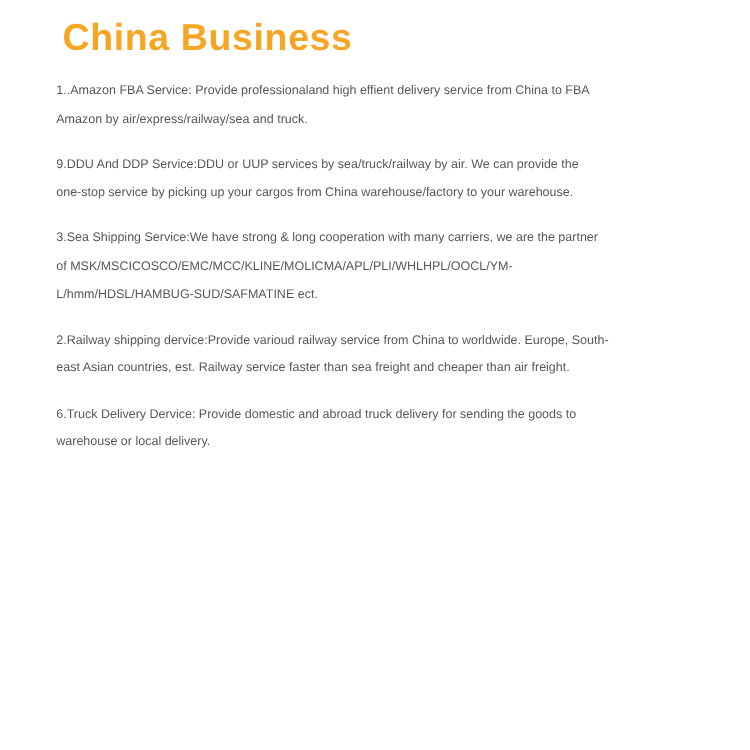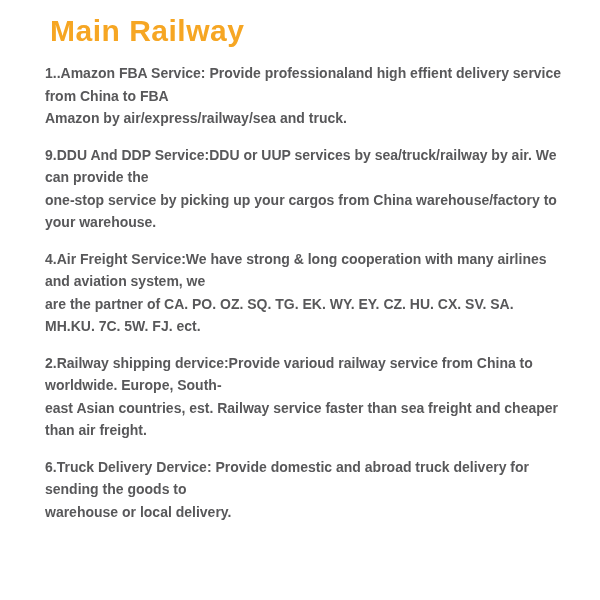--- a/index.html
+++ b/index.html
@@ -22,38 +22,39 @@
   }
   .page-title {
     color: var(--title-color, #F6A623);
     font-size: 30px;
     font-weight: bold;
     letter-spacing: 0.5px;
     margin: 2px 0 14px 5px;
   }
   .services-list p.service-item {
     color: var(--text-color, #58585A);
-    font-size: 14px;
+    font-size: 10px;
     line-height: 22.5px;
     white-space: pre-line;
     margin: 0 0 14px 0;
-    font-weight: 700;
+    font-weight: 400;
   }
 </style>
 </head>
 <body>
 
 <main class="page">
-  <h1 class="page-title">Main Railway</h1>
+  <h1 class="page-title">China Business</h1>
   <section class="services-list">
     <p class="service-item">1..Amazon FBA Service: Provide professionaland high effient delivery service from China to FBA
 Amazon by air/express/railway/sea and truck.</p>
     <p class="service-item">9.DDU And DDP Service:DDU or UUP services by sea/truck/railway by air. We can provide the
 one-stop service by picking up your cargos from China warehouse/factory to your warehouse.</p>
-    <p class="service-item">4.Air Freight Service:We have strong &amp; long cooperation with many airlines and aviation system, we
-are the partner of CA. PO. OZ. SQ. TG. EK. WY. EY. CZ. HU. CX. SV. SA. MH.KU. 7C. 5W. FJ. ect.</p>
+    <p class="service-item">3.Sea Shipping Service:We have strong &amp; long cooperation with many carriers, we are the partner
+of MSK/MSCICOSCO/EMC/MCC/KLINE/MOLICMA/APL/PLI/WHLHPL/OOCL/YM-
+L/hmm/HDSL/HAMBUG-SUD/SAFMATINE ect.</p>
     <p class="service-item">2.Railway shipping dervice:Provide varioud railway service from China to worldwide. Europe, South-
 east Asian countries, est. Railway service faster than sea freight and cheaper than air freight.</p>
     <p class="service-item">6.Truck Delivery Dervice: Provide domestic and abroad truck delivery for sending the goods to
 warehouse or local delivery.</p>
 
   </section>
 </main>
 
 </body></html>

